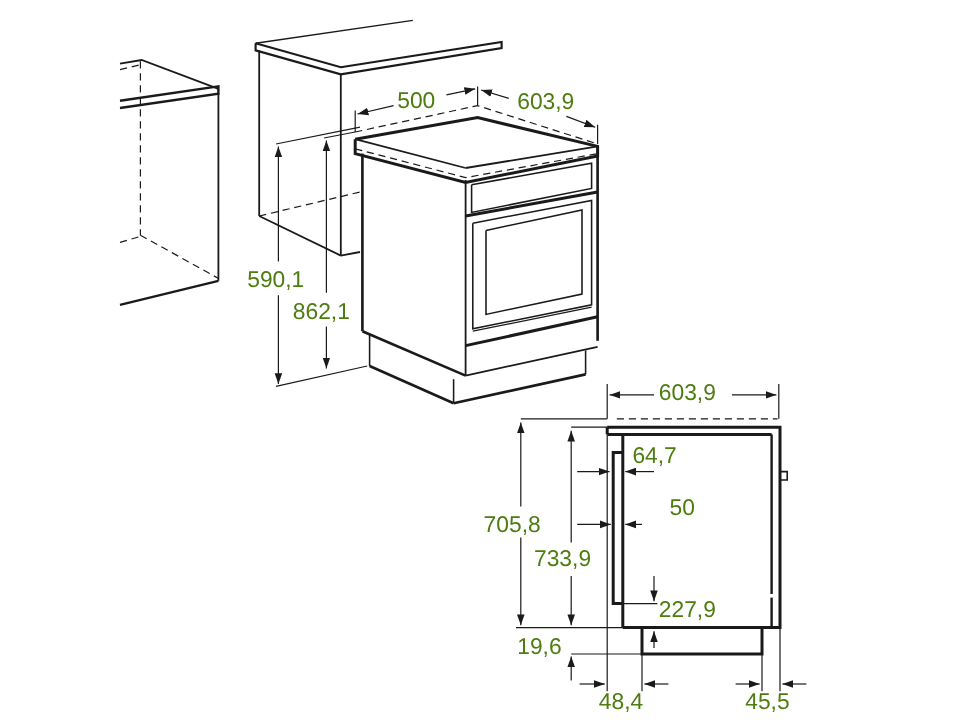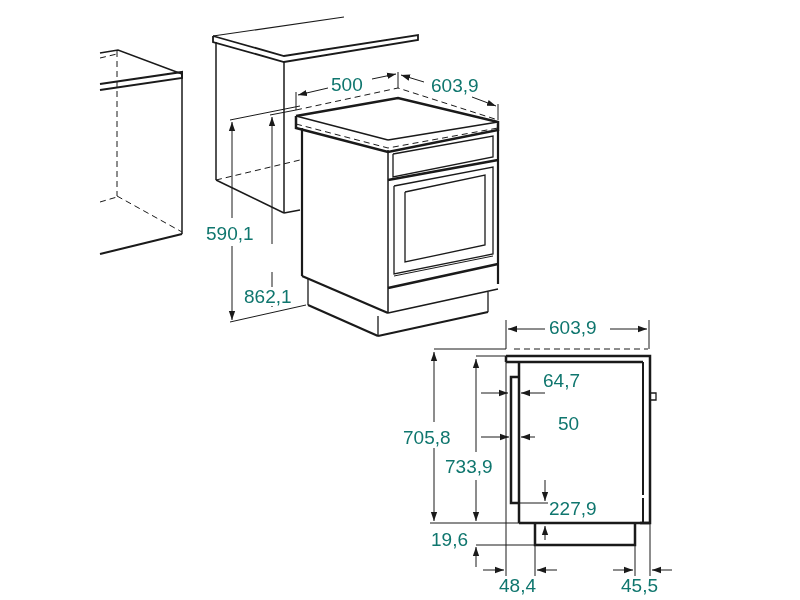--- a/index.html
+++ b/index.html
@@ -1,18 +1,18 @@
 <!DOCTYPE html>
 <html><head>
 <meta charset="utf-8">
 <style>
   html, body { margin:0; padding:0; background:#ffffff; }
   body { width:800px; height:600px; overflow:hidden; position:relative; font-family:"Liberation Sans", "DejaVu Sans", sans-serif; }
   #canvas { position:absolute; left:0; top:0; width:800px; height:600px; }
-  .dim { position:absolute; font-size:19px; color:#0f766e; line-height:1; white-space:nowrap; background:#ffffff; padding:0 1px; }
+  .dim { position:absolute; font-size:19px; color:#4d7c0f; line-height:1; white-space:nowrap; background:#ffffff; padding:0 1px; }
   svg line, svg polyline, svg path, svg rect, svg polygon { vector-effect: non-scaling-stroke; }
 </style>
 </head>
 <body>
 
 <div id="canvas">
 <svg width="800" height="600" viewBox="0 0 800 600" xmlns="http://www.w3.org/2000/svg">
   <defs>
     <marker id="arr" viewBox="0 0 10 10" refX="10" refY="5" markerWidth="9" markerHeight="9" orient="auto-start-reverse">
       <path d="M0,1.5 L10,5 L0,8.5 z" fill="#1a1a1a"></path>
@@ -151,24 +151,24 @@
     <line x1="650" y1="523" x2="650" y2="580"></line>
     <line x1="613" y1="570" x2="633" y2="570" marker-end="url(#arr)"></line>
     <line x1="672" y1="570" x2="652" y2="570" marker-end="url(#arr)"></line>
   </g>
 </svg>
 
 
 <div class="dim" style="left:330px; top:75px;">500</div>
 <div class="dim" style="left:430px; top:76px;">603,9</div>
 <div class="dim" style="left:205px; top:224px;">590,1</div>
-<div class="dim" style="left:243px; top:251px;margin-top:36px;">862,1</div>
+<div class="dim" style="left:243px; top:251px;">862,1</div>
 
 <div class="dim" style="left:548px; top:318px;">603,9</div>
 <div class="dim" style="left:402px; top:428px;">705,8</div>
 <div class="dim" style="left:444px; top:457px;">733,9</div>
-<div class="dim" style="left:542px; top:371px;">64,7</div>
+<div class="dim" style="left:526px; top:371px;">64,7</div>
 <div class="dim" style="left:526px; top:414px;margin-left:31px;">50</div>
 <div class="dim" style="left:548px; top:499px;">227,9</div>
 <div class="dim" style="left:430px; top:530px;text-align:center;">19,6</div>
 <div class="dim" style="left:498px; top:576px;">48,4</div>
 <div class="dim" style="left:620px; top:576px;">45,5</div>
 </div>
 
 </body></html>

